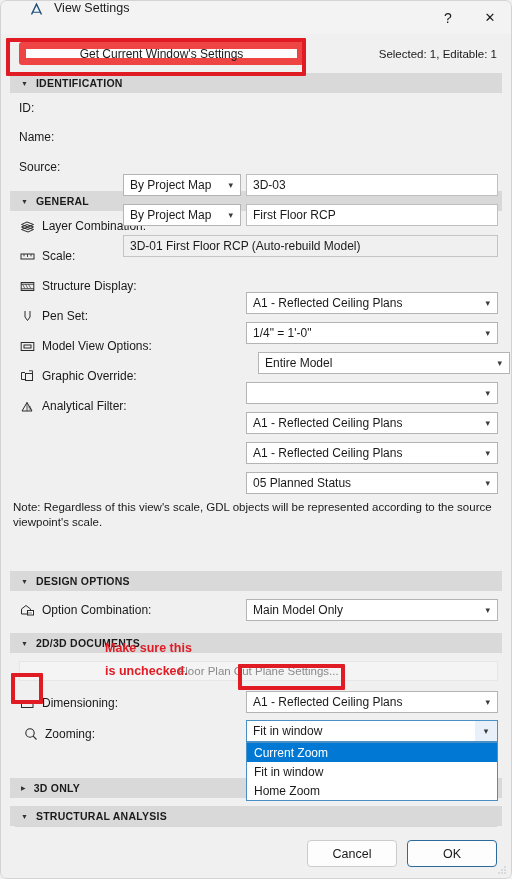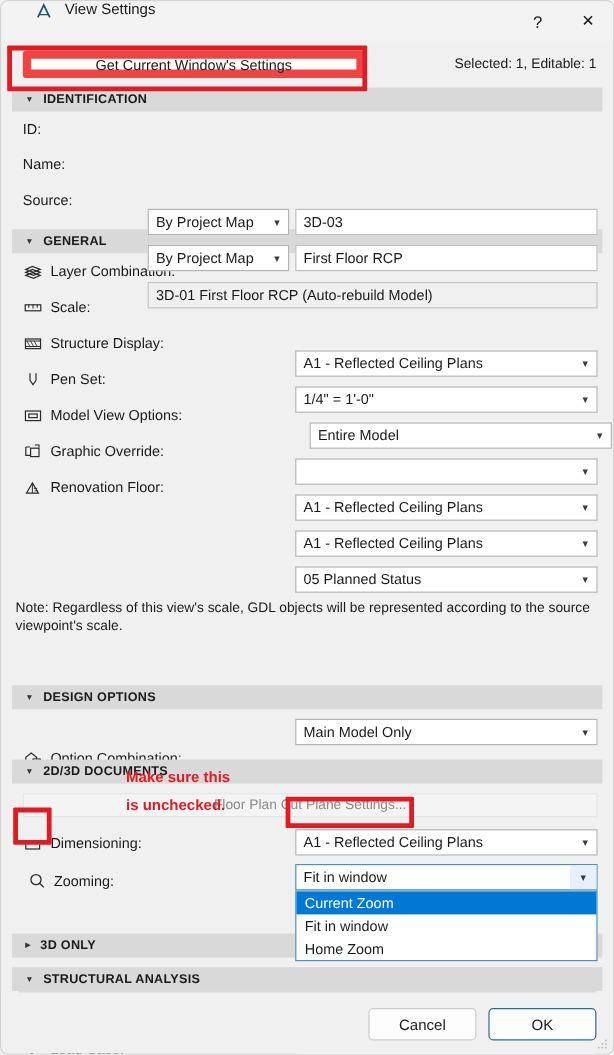--- a/index.html
+++ b/index.html
@@ -388,34 +388,34 @@
     </div>
 
     <div class="row" style="height:30px;">
       <span class="ricon">
         <svg width="15" height="13" viewBox="0 0 15 13">
             <path d="M2 11 L7 2.5 L12 11 Z" fill="none" stroke="#2b2b2b" stroke-width="1"></path>
             <path d="M7 2.5 L7 11" stroke="#2b2b2b" stroke-width="0.8"></path>
             <path d="M8.2 7 L11 7 M8.8 9 L11.6 9" stroke="#2b2b2b" stroke-width="0.7"></path>
           </svg>
       </span>
-      <span class="rlabel">Renovation Floor:</span>
+      <span class="rlabel">Analytical Filter:</span>
     </div>
     <div class="ctl" style="left:245px; top:399px; width:252px;">
       <span>05 Planned Status</span>
       <span class="chev">▾</span>
     </div>
 
     <div class="note" style="top:427px;">Note: Regardless of this view's scale, GDL objects will be represented according to the source viewpoint's scale.</div>
 
     <div class="section-header" style="position:absolute; left:9px; right:9px; top:498px;">
       <span class="tri">▼</span>
       <span class="sh-label">DESIGN OPTIONS</span>
     </div>
-    <div class="row" style="position:absolute; left:9px; top:546px;">
+    <div class="row" style="position:absolute; left:9px; top:524px;">
       <span class="ricon">
         <svg width="16" height="14" viewBox="0 0 16 14">
             <path d="M1.5 11 L1.5 6 L6 2.5 L10.5 6 L10.5 11 Z" fill="none" stroke="#2b2b2b" stroke-width="1"></path>
             <rect x="7.5" y="7.5" width="6" height="4.5" fill="#fff" stroke="#2b2b2b" stroke-width="1"></rect>
             <path d="M9 9 L9 10.8 M11 9 L11 10.8" stroke="#2b2b2b" stroke-width="0.7"></path>
           </svg>
       </span>
       <span class="rlabel">Option Combination:</span>
     </div>
     <div class="ctl" style="left:245px; top:526px; width:252px;">

